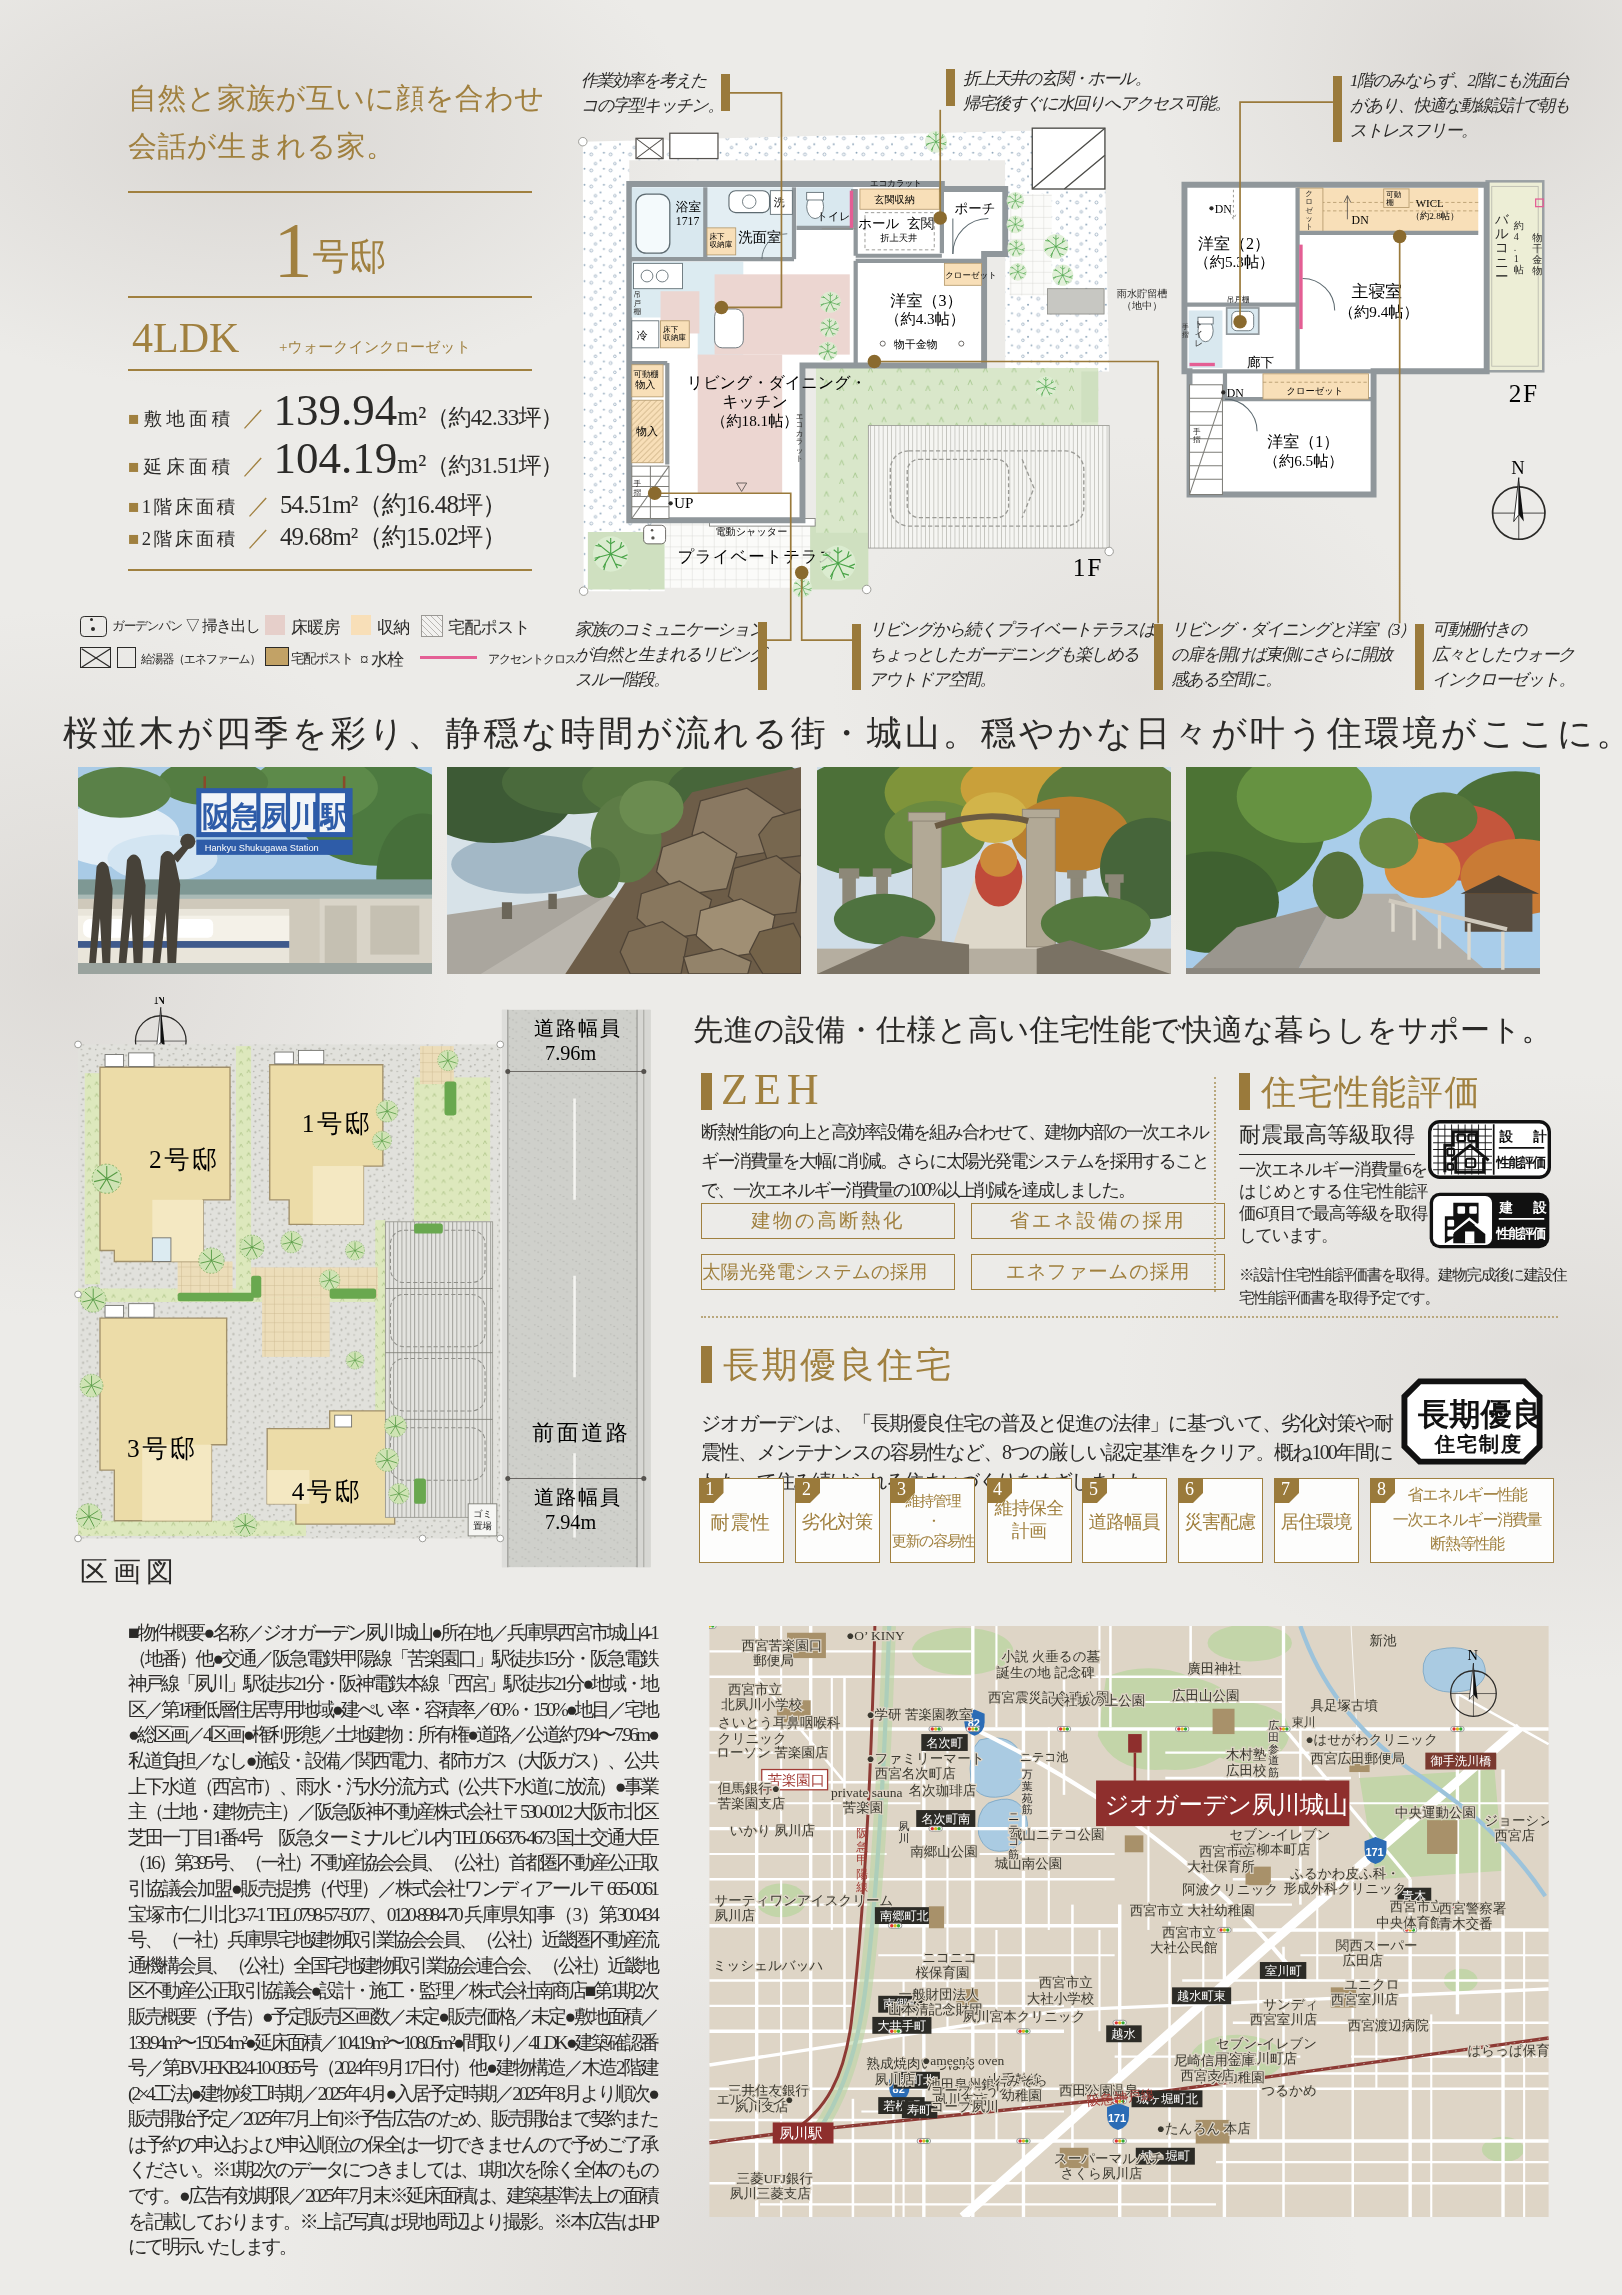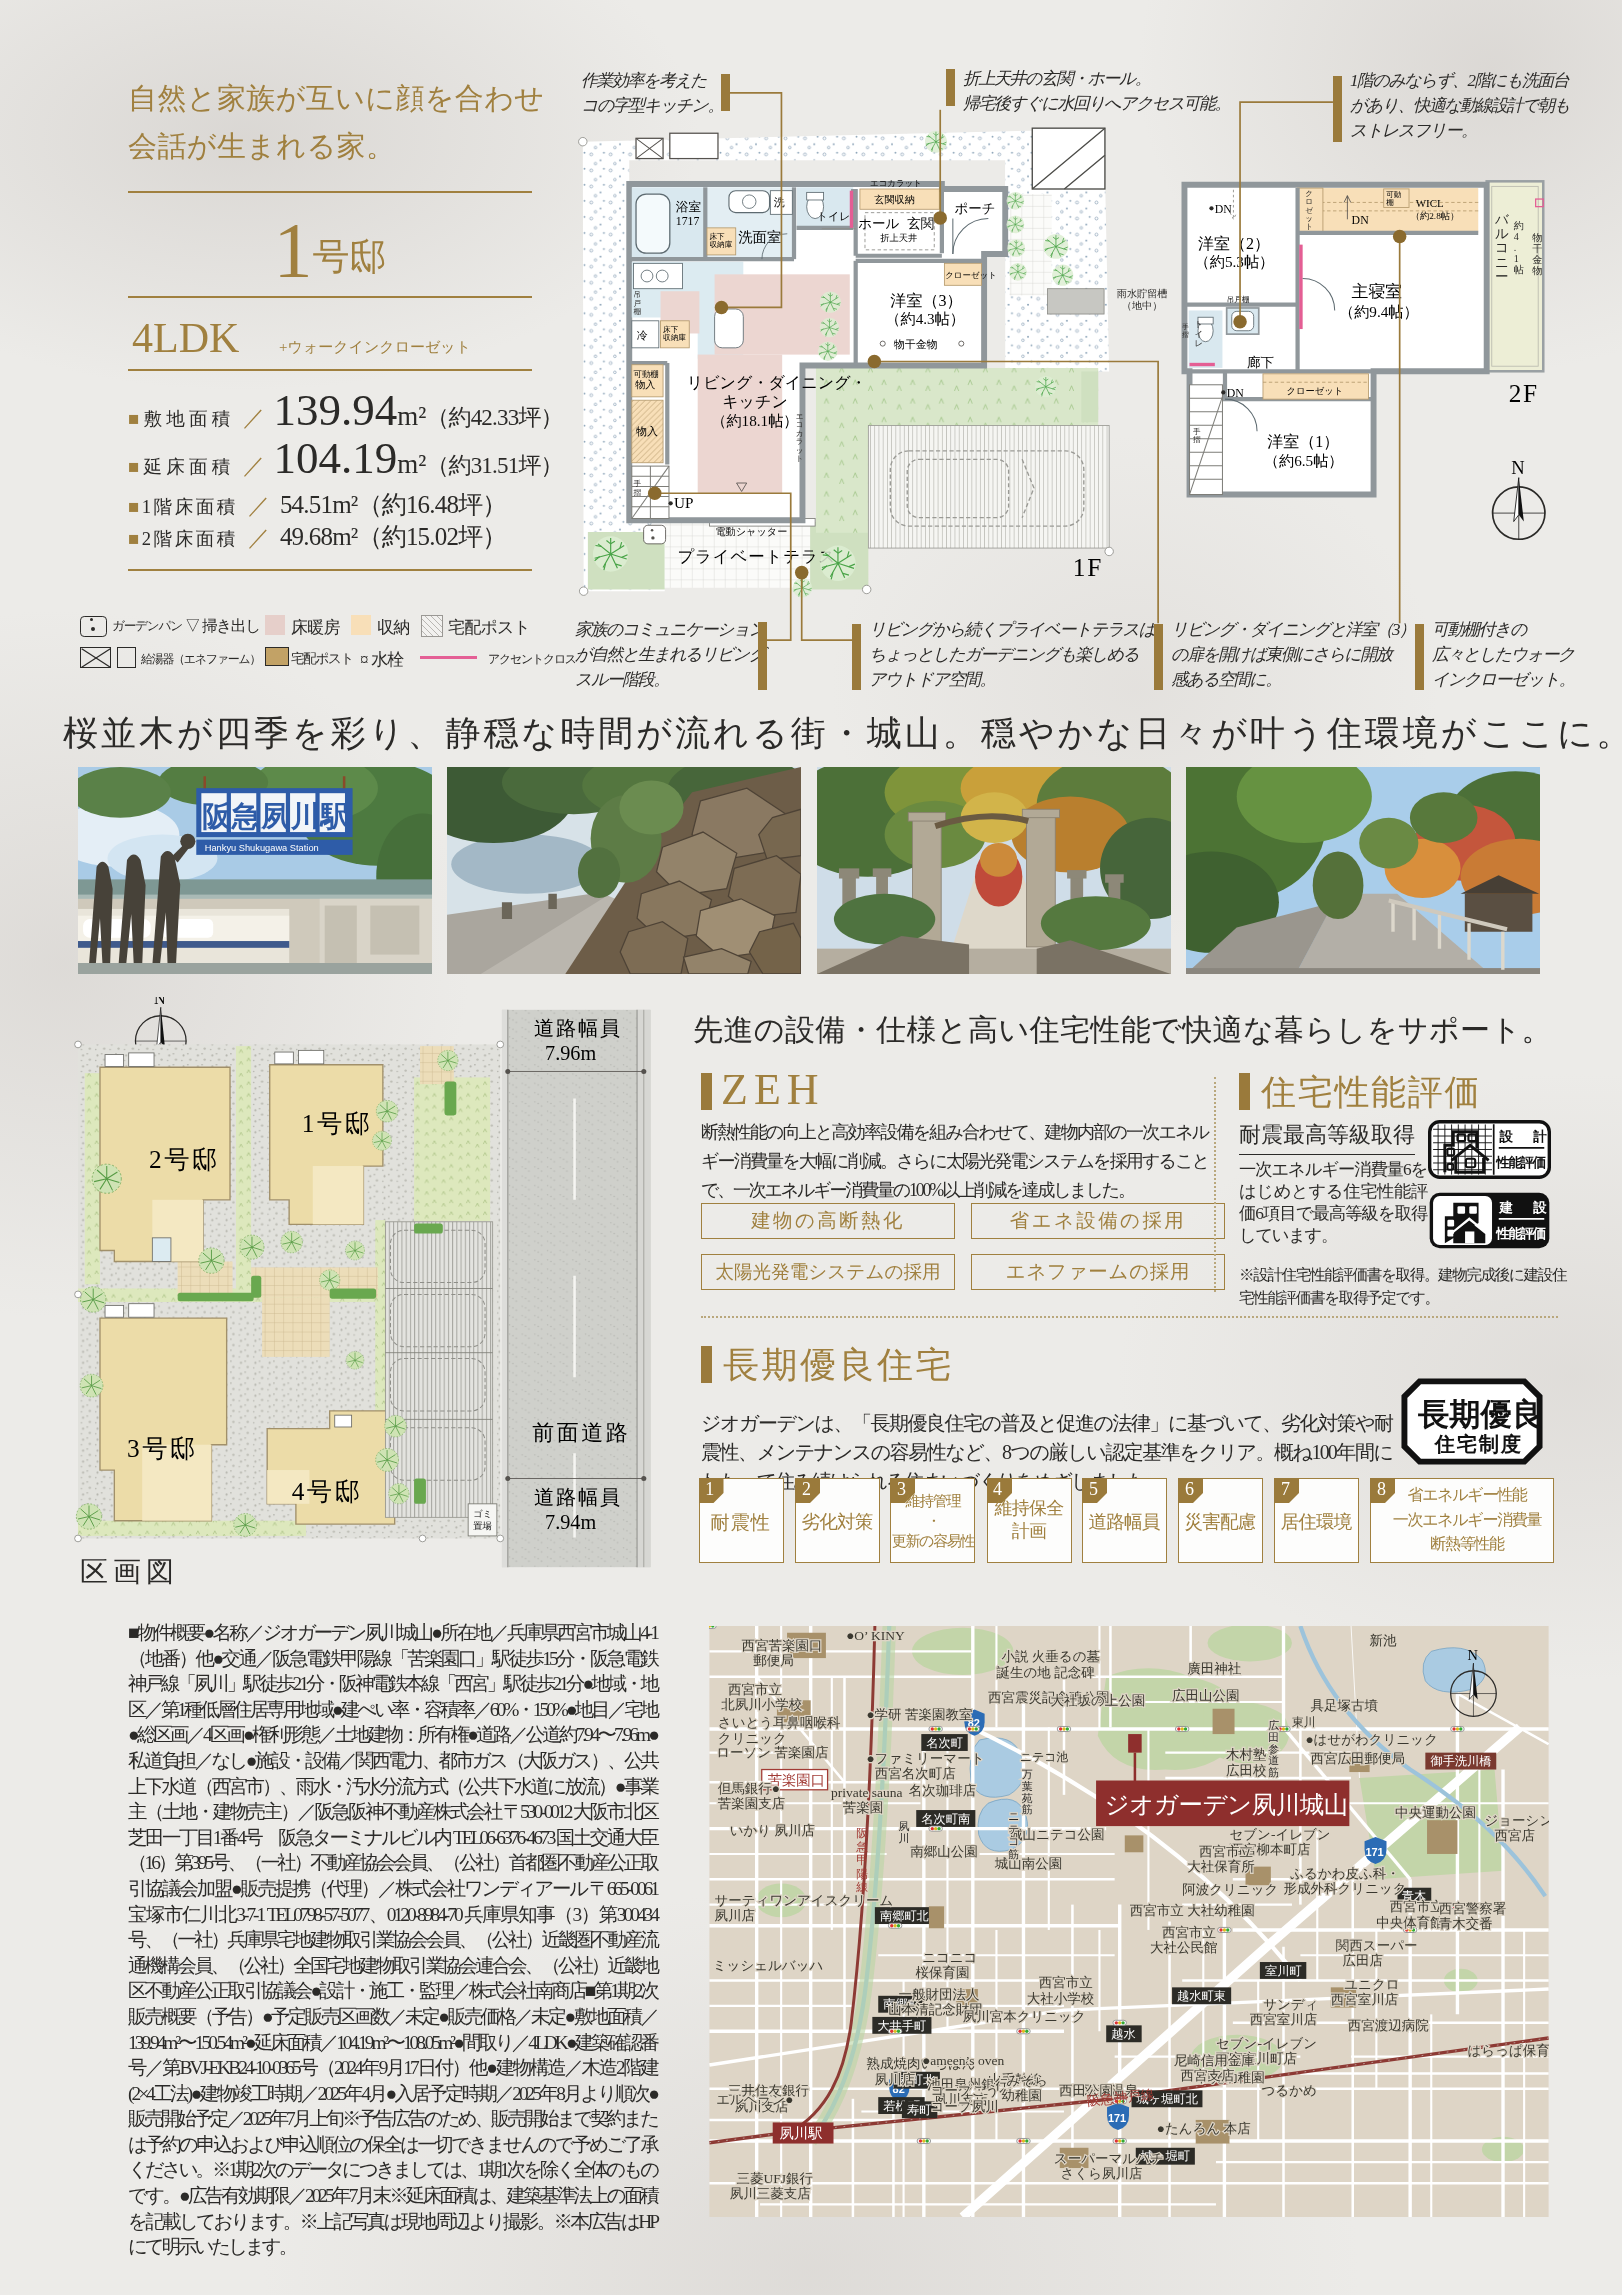--- a/index.html
+++ b/index.html
@@ -762,21 +762,21 @@
 
 <div id="zeh" class="abs" style="left:701px;top:1071px;width:507px;">
 
  <div class="abs" style="left:0;top:1.7px;width:11px;height:37px;background:#9a7a3b;"></div>
  <div class="abs gold" style="left:20px;top:-6.8px;font-size:44px;letter-spacing:6px;">ZEH</div>
 
  <div class="abs" style="left:0;top:47px;width:507px;font-size:18px;line-height:29px;letter-spacing:-2.2px;text-align:justify;">断熱性能の向上と高効率設備を組み合わせて、建物内部の一次エネルギー消費量を大幅に削減。さらに太陽光発電システムを採用することで、一次エネルギー消費量の100%以上削減を達成しました。</div>
 
  <div class="abs" style="left:0;top:132px;width:252px;height:34px;border:1.7px solid #a0803f;color:#a0803f;font-size:19.4px;letter-spacing:2.5px;text-align:center;line-height:34px;">建物の高断熱化</div>
  <div class="abs" style="left:270px;top:132px;width:252px;height:34px;border:1.7px solid #a0803f;color:#a0803f;font-size:19.4px;letter-spacing:2.5px;text-align:center;line-height:34px;">省エネ設備の採用</div>
- <div class="abs" style="left:0;top:183px;width:252px;height:34px;border:1.7px solid #a0803f;color:#a0803f;font-size:18.6px;letter-spacing:0px;text-align:center;line-height:34px;">太陽光発電システムの採用</div>
+ <div class="abs" style="left:0;top:183px;width:252px;height:34px;border:1.7px solid #a0803f;color:#a0803f;font-size:18.6px;letter-spacing:0px;text-align:left;line-height:34px;">太陽光発電システムの採用</div>
  <div class="abs" style="left:270px;top:183px;width:252px;height:34px;border:1.7px solid #a0803f;color:#a0803f;font-size:19.4px;letter-spacing:0.8px;text-align:center;line-height:34px;">エネファームの採用</div>
 </div>
 
 <div id="seinou" class="abs" style="left:1239px;top:1071px;width:321px;">
 
  <div class="abs" style="left:0;top:1.7px;width:11px;height:37px;background:#9a7a3b;"></div>
  <div class="abs gold" style="left:22px;top:-1.7px;font-size:35px;letter-spacing:1.7px;">住宅性能評価</div>
 
  <div class="abs" style="left:0;top:49px;font-size:22px;letter-spacing:0px;border-bottom:1.7px solid #2b2a28;padding-bottom:4.2px;">耐震最高等級取得</div>
 

